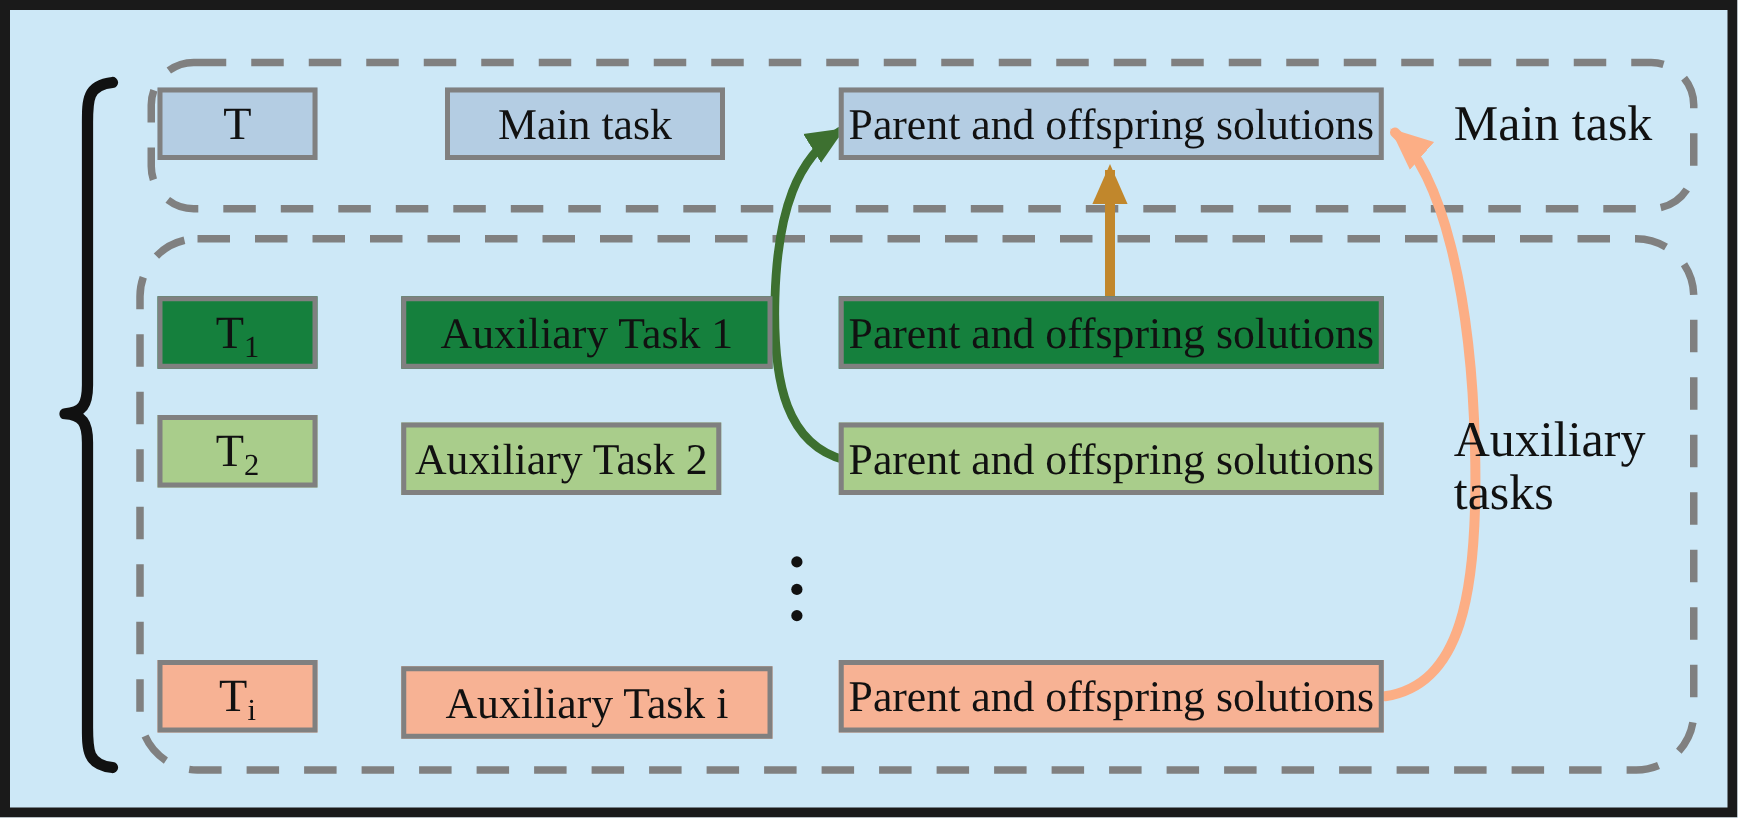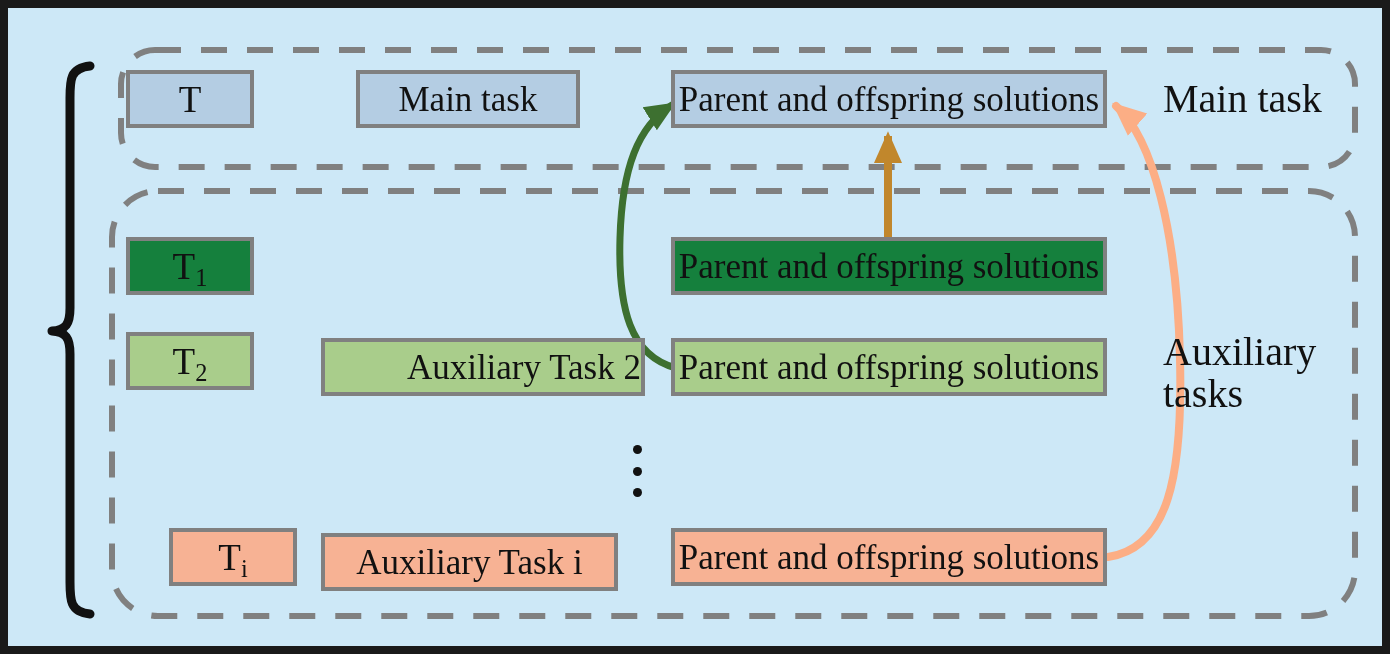--- a/index.html
+++ b/index.html
@@ -126,44 +126,47 @@
   <div class="box blue sol-label" style="left:663px; top:62px; width:436px; height:58px;">
     <span>Parent and offspring solutions</span>
   </div>
 
   <div class="label-text group-label" style="left:1155px; top:70px;">Main task</div>
 
   <div class="box yellow t-label" style="left:118px; top:229px; width:128px; height:58px;">
     <span><span>T</span><sub>1</sub></span>
   </div>
 
+  <div class="box yellow task-label" style="left:313px; top:229px; width:297px; height:58px;">
+    <span>Auxiliary Task 1</span>
+  </div>
 
   <div class="box yellow sol-label" style="left:663px; top:229px; width:436px; height:58px;">
     <span>Parent and offspring solutions</span>
   </div>
 
   <div class="box green t-label" style="left:118px; top:324px; width:128px; height:58px;">
     <span><span>T</span><sub>2</sub></span>
   </div>
 
-  <div class="box green task-label" style="left:313px; top:330px; width:324px; height:58px;justify-content:flex-end;">
+  <div class="box green task-label" style="left:313px; top:330px; width:256px; height:58px;">
     <span>Auxiliary Task 2</span>
   </div>
 
   <div class="box green sol-label" style="left:663px; top:330px; width:436px; height:58px;">
     <span>Parent and offspring solutions</span>
   </div>
 
   <div class="dots" style="left:624px; top:437px; width:10px; height:52px;">
     <span></span>
     <span></span>
     <span></span>
   </div>
 
-  <div class="box orange t-label" style="left:118px; top:520px; width:128px; height:58px;margin-left:43px;">
+  <div class="box orange t-label" style="left:118px; top:520px; width:128px; height:58px;">
     <span><span>T</span><sub>i</sub></span>
   </div>
 
   <div class="box orange task-label" style="left:313px; top:525px; width:297px; height:58px;">
     <span>Auxiliary Task i</span>
   </div>
 
   <div class="box orange sol-label" style="left:663px; top:520px; width:436px; height:58px;">
     <span>Parent and offspring solutions</span>
   </div>

